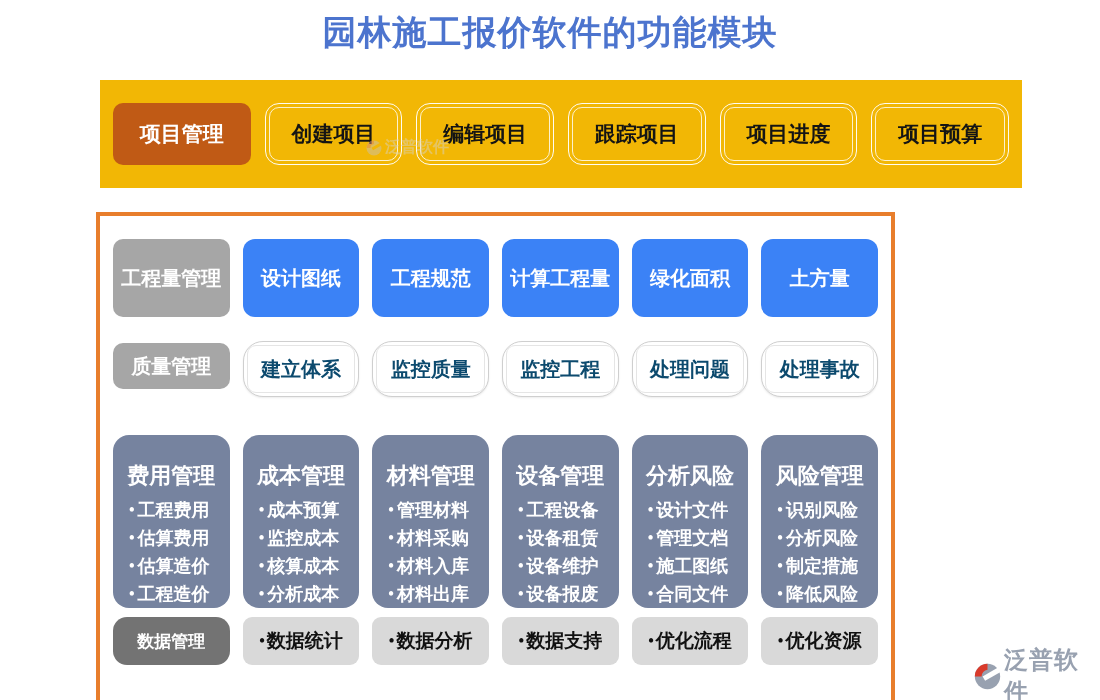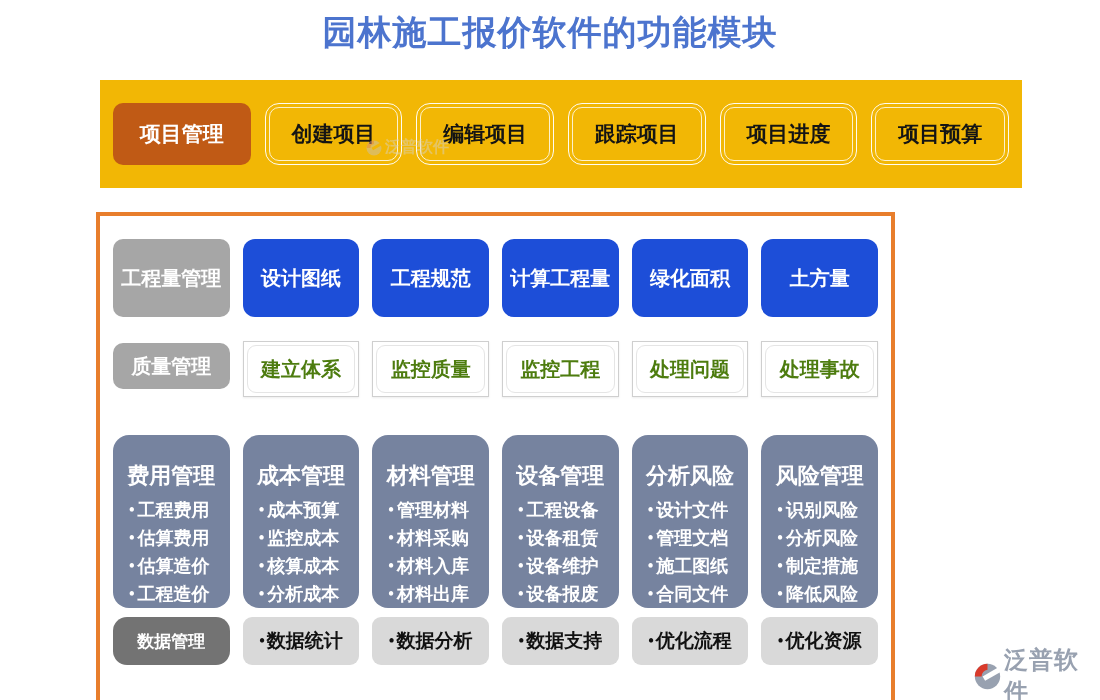--- a/index.html
+++ b/index.html
@@ -45,28 +45,28 @@
   .row-quality{top:125px;height:56px;}
   .row-modules{top:219px;height:170px;}
   .row-data{top:401px;height:48px;}
   .glabel{
     background:#A6A6A6;color:#fff;border-radius:10px;
     display:flex;align-items:center;justify-content:center;
     font-size:20px;font-weight:bold;
   }
   .glabel.short{height:46px;margin-top:2px;}
   .bbtn{
-    background:#1d4ed8;color:#fff;border-radius:12px;
+    background:#3b82f6;color:#fff;border-radius:12px;
     display:flex;align-items:center;justify-content:center;
     font-size:20px;font-weight:bold;
   }
   .wbtn{
-    position:relative;background:#fff;border:1px solid #CFCFCF;border-radius:0;
-    display:flex;align-items:center;justify-content:center;
-    font-size:20px;font-weight:bold;color:#4d7c0f;box-sizing:border-box;
+    position:relative;background:#fff;border:1px solid #CFCFCF;border-radius:20px;
+    display:flex;align-items:center;justify-content:center;
+    font-size:20px;font-weight:bold;color:#0c4a6e;box-sizing:border-box;
     box-shadow:0 1px 2px rgba(0,0,0,.08);
   }
   .wbtn::after{
     content:"";position:absolute;inset:3px;border:1px solid #E5E5E5;
     border-radius:9px;pointer-events:none;
   }
   .mcol{
     background:#76839F;border-radius:16px;color:#fff;
     padding-top:20px;box-sizing:border-box;
   }

